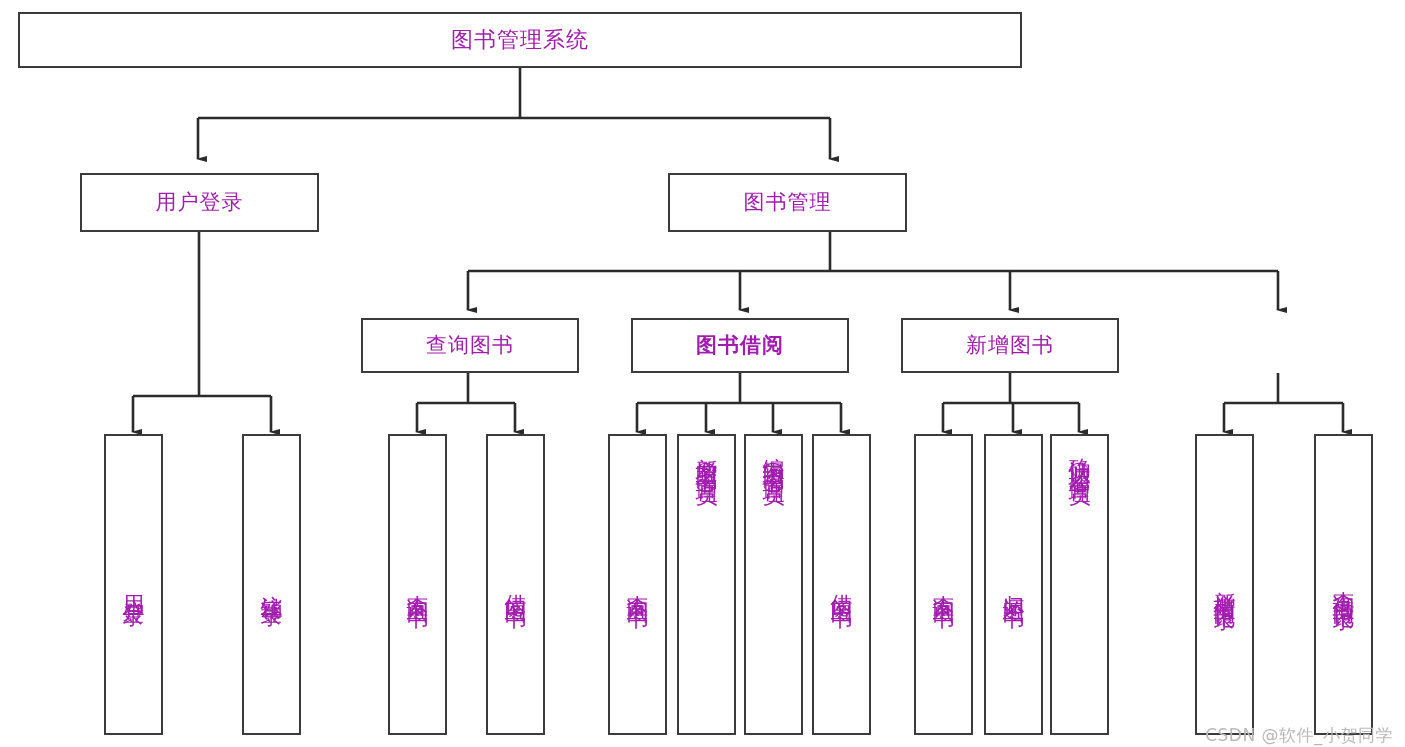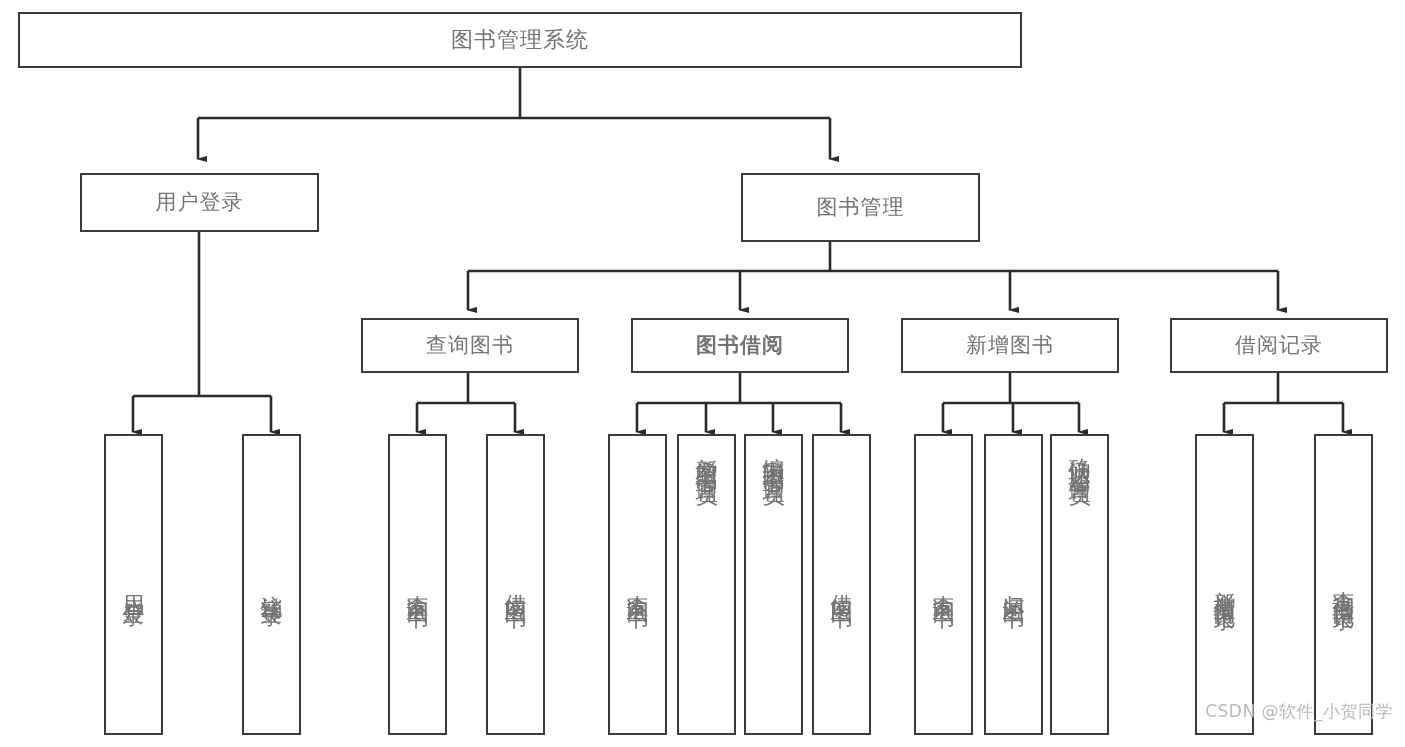--- a/index.html
+++ b/index.html
@@ -30,21 +30,21 @@
     position: absolute;
     box-sizing: border-box;
     background: #ffffff;
     border: 2px solid #3b3b3b;
     display: flex;
     align-items: center;
     justify-content: center;
     z-index: 2;
   }
   .node-label {
-    color: #737373;
+    color: #a21caf;
     font-size: 21px;
     line-height: 1.18;
     letter-spacing: 1px;
     white-space: nowrap;
     text-align: center;
   }
   .node.root .node-label { font-size: 22px; }
   .node.level1 .node-label { font-size: 21px; }
   .node.level2 .node-label { font-size: 21px; }
 
@@ -63,21 +63,21 @@
     white-space: nowrap;
     display: block;
   }
   .node.leaf.centered { align-items: center; }
   .node.leaf.topped { align-items: flex-start; }
   .node.leaf.topped .node-label { margin-top: 4px; }
 
   .watermark {
     position: absolute;
     right: 12px;
-    bottom: 24px;
+    bottom: 0;
     font-size: 17px;
     color: #b9b9b9;
     letter-spacing: 0.5px;
     z-index: 5;
     white-space: nowrap;
     font-family: "DejaVu Sans", "Liberation Sans", sans-serif;
   }
 </style>
 </head>
 <body>
@@ -136,36 +136,33 @@
     </g>
   </svg>
 
   <div class="node root" style="left:18px; top:12px; width:1004px; height:56px;">
     <span class="node-label">图书管理系统</span>
   </div>
 
   <div class="node level1" style="left:80px; top:173px; width:239px; height:59px;">
     <span class="node-label">用户登录</span>
   </div>
-  <div class="node level1" style="left:741px; top:173px; width:239px; height:69px;">
+  <div class="node level1" style="left:668px; top:173px; width:239px; height:59px;">
     <span class="node-label">图书管理</span>
   </div>
 
   <div class="node level2" style="left:361px; top:318px; width:218px; height:55px;">
     <span class="node-label">查询图书</span>
   </div>
   <div class="node level2" style="left:631px; top:318px; width:218px; height:55px;font-weight:bold;">
     <span class="node-label">图书借阅</span>
   </div>
   <div class="node level2" style="left:901px; top:318px; width:218px; height:55px;">
     <span class="node-label">新增图书</span>
   </div>
-  <div class="node level2" style="left:1170px; top:318px; width:218px; height:55px;">
-    <span class="node-label">借阅记录</span>
-  </div>
 
   <div class="node leaf centered" style="left:104px; top:434px; width:59px; height:301px;">
     <span class="node-label">用户登录</span>
   </div>
   <div class="node leaf centered" style="left:242px; top:434px; width:59px; height:301px;">
     <span class="node-label">注销登录</span>
   </div>
 
   <div class="node leaf centered" style="left:388px; top:434px; width:59px; height:301px;">
     <span class="node-label">查询图书</span>

